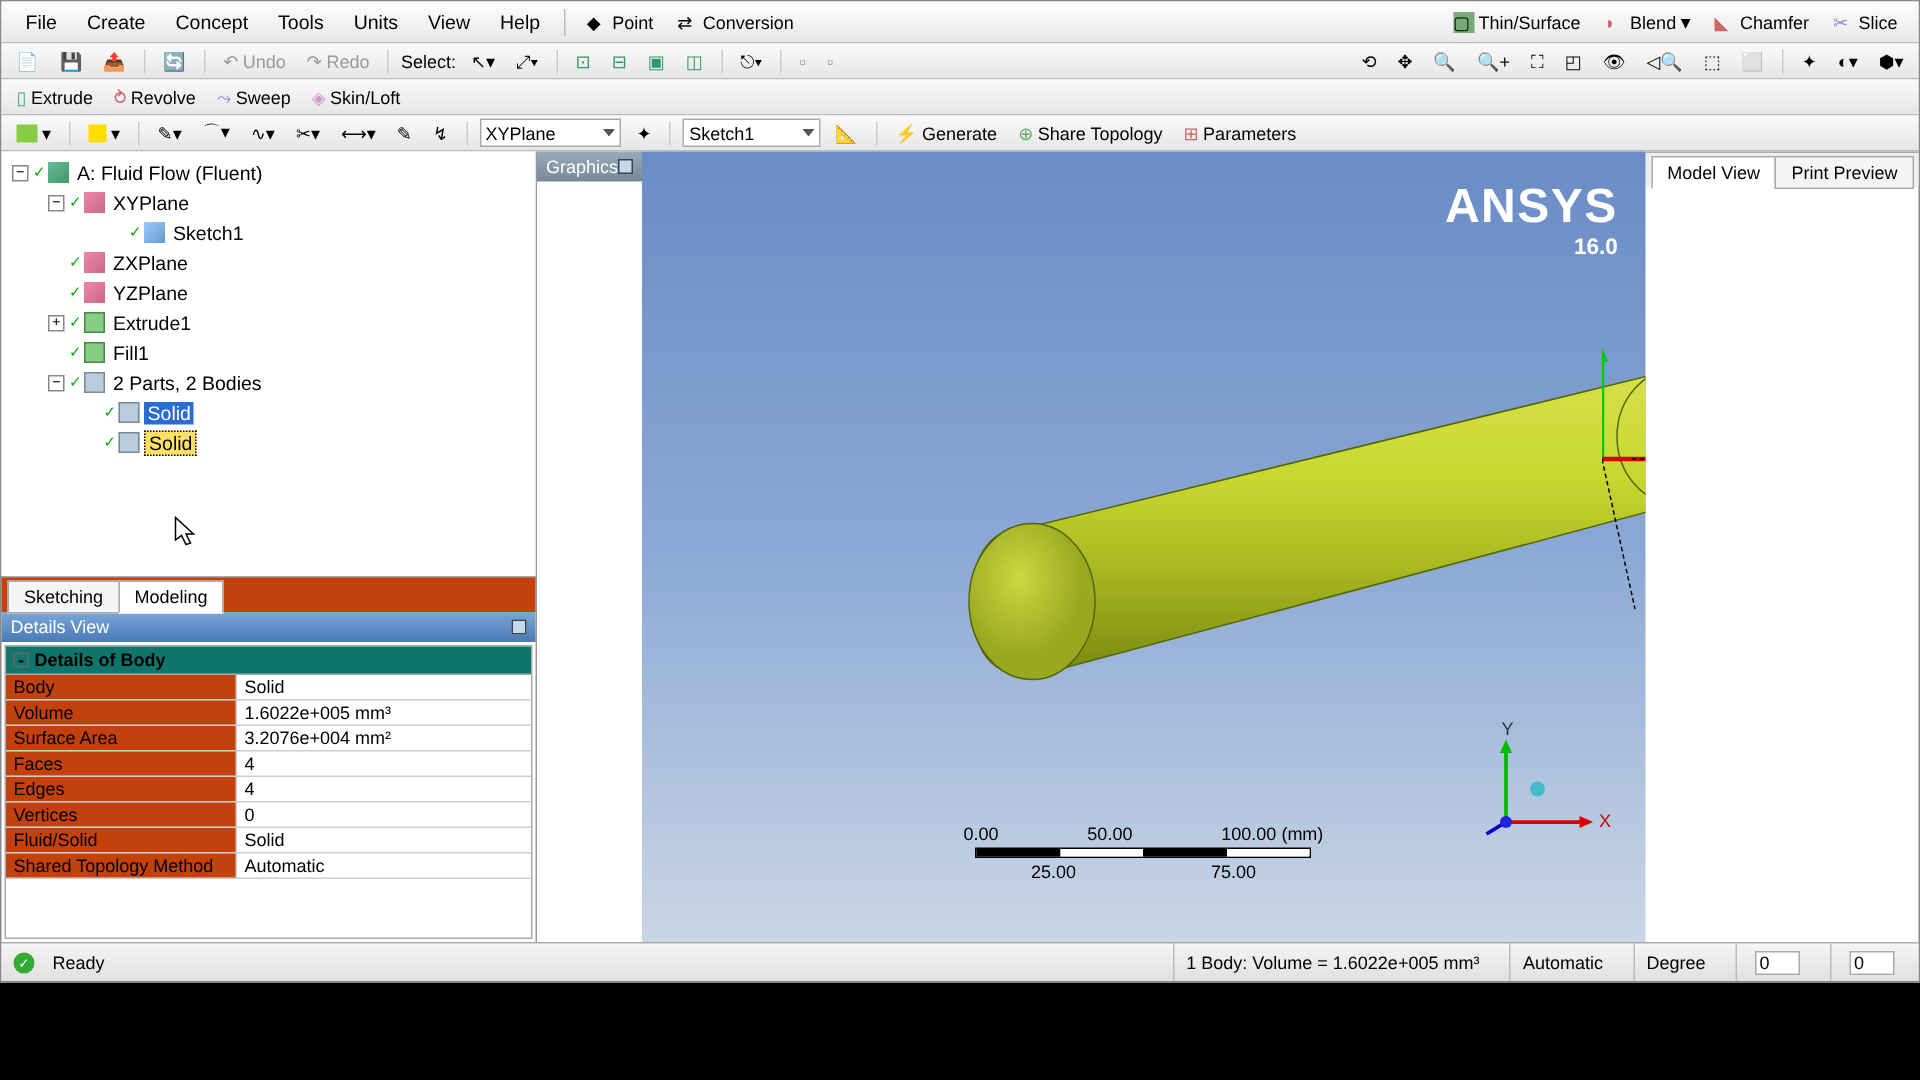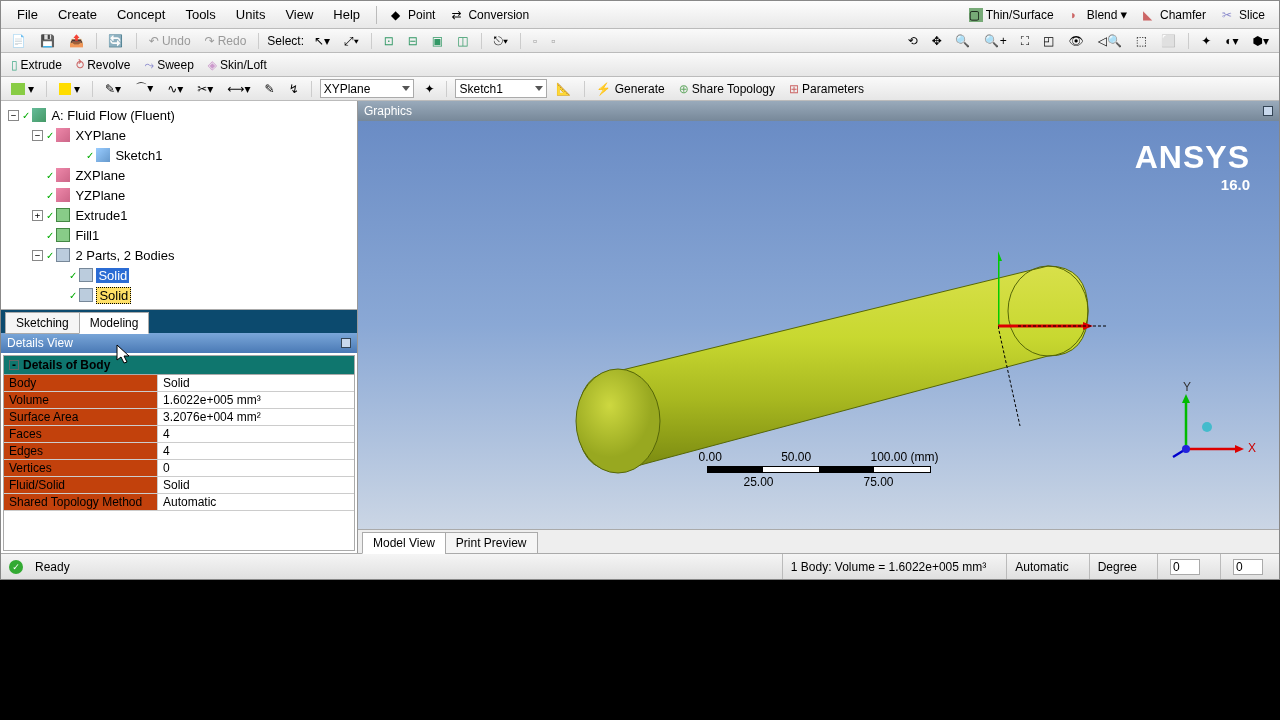--- a/index.html
+++ b/index.html
@@ -1,17 +1,17 @@
 <!DOCTYPE html>
 <html><head>
 <meta charset="utf-8">
 <style>
 *{box-sizing:border-box;margin:0;padding:0;font-family:"Segoe UI",Tahoma,sans-serif;font-size:12px;user-select:none}
 body{width:1280px;height:720px;overflow:hidden;background:#000;display:flex;flex-direction:column}
-.app{width:1280px;height:580px;background:#fff;display:flex;flex-direction:column;border:1px solid #888}
+.app{width:1280px;height:655px;background:#fff;display:flex;flex-direction:column;border:1px solid #888}
 .menubar{height:28px;background:linear-gradient(#fdfdfd,#e8e8e8);display:flex;align-items:center;padding:0 8px;border-bottom:1px solid #bbb;gap:4px}
 .menubar .mitem{padding:3px 8px;font-size:13px;cursor:pointer}
 .menubar .sep{width:1px;height:18px;background:#bbb;margin:0 4px}
 .menubar .rbtn{display:flex;align-items:center;gap:3px;padding:2px 6px;font-size:13px}
 .menubar .spacer{flex:1}
 .ico{width:14px;height:14px;display:inline-block;position:relative}
 .tbar{height:24px;background:linear-gradient(#fafafa,#e6e6e6);display:flex;align-items:center;padding:0 6px;border-bottom:1px solid #bbb;gap:6px}
 .tbar .btn{display:flex;align-items:center;gap:3px;padding:1px 4px;cursor:pointer}
 .tbar .lbl{font-size:12px}
 .tbar .sep{width:1px;height:16px;background:#ccc;margin:0 2px}
@@ -29,32 +29,32 @@
 .tnode .ck{color:#0a0;margin-right:2px;font-size:10px}
 .tnode .ic{width:14px;height:14px;margin-right:3px;display:inline-block}
 .tnode .txt{font-size:13px;padding:0 2px}
 .ic-proj{background:linear-gradient(135deg,#6b9,#496)}
 .ic-plane{background:linear-gradient(135deg,#e8a,#c68)}
 .ic-sketch{background:linear-gradient(135deg,#9cf,#69c)}
 .ic-body{background:#8c8;border:1px solid #484}
 .ic-cube{background:#bcd;border:1px solid #789}
 .sel-blue{background:#2b6cd4;color:#fff}
 .sel-yellow{background:#ffe066;border:1px dotted #000}
-.tabs{height:24px;background:#0c4a6e;border-top:1px solid #aaa;display:flex;align-items:flex-end;padding:0 4px}
+.tabs{height:24px;background:#c2410c;border-top:1px solid #aaa;display:flex;align-items:flex-end;padding:0 4px}
 .tab{padding:3px 10px;border:1px solid #aaa;background:#f5f5f5;margin-right:-1px;font-size:12px;cursor:pointer;position:relative;top:1px}
 .tab.active{background:#fff;border-bottom:1px solid #fff}
 .details{height:200px;display:flex;flex-direction:column}
 .grid{flex:1;border:1px solid #aaa;margin:2px}
 .grid .ghdr{background:#0f766e;font-weight:bold;padding:2px 5px;border-bottom:1px solid #aaa}
 .grid .grow{display:flex;border-bottom:1px solid #ccc;height:17px}
 .grid .gk{width:154px;padding:1px 5px;border-right:1px solid #ccc;background:#c2410c}
 .grid .gv{flex:1;padding:1px 5px}
-.right{flex:1;display:flex;flex-direction:column}
+.right{flex:1;display:flex;flex-direction:row}
 .viewport{flex:1;position:relative;background:linear-gradient(#6a8cc5 0%,#8aa8d5 50%,#cbd6e5 100%);overflow:hidden}
-.brand{position:absolute;right:29px;top:18px;color:#fff;text-align:right}
+.brand{position:absolute;right:18px;top:18px;color:#fff;text-align:right}
 .brand .b1{font-size:32px;font-weight:bold;letter-spacing:1px}
 .brand .b2{font-size:15px;font-weight:bold}
 .triad-main{position:absolute;left:640px;top:130px}
 .triad-mini{position:absolute;right:18px;bottom:60px}
 .scale{position:absolute;bottom:40px;left:50%;transform:translateX(-50%);text-align:right;color:#000}
 .scale .bar{display:flex;height:7px;border:1px solid #000;width:224px;margin:2px auto}
 .scale .seg{flex:1}
 .scale .lbls{display:flex;justify-content:space-between;width:240px;margin:0 auto;font-size:12px}
 .scale .lbls2{display:flex;justify-content:space-around;width:240px;margin:0 auto;font-size:12px}
 .btabs{height:24px;background:#eee;border-top:1px solid #aaa;display:flex;align-items:flex-end;padding:0 4px}

